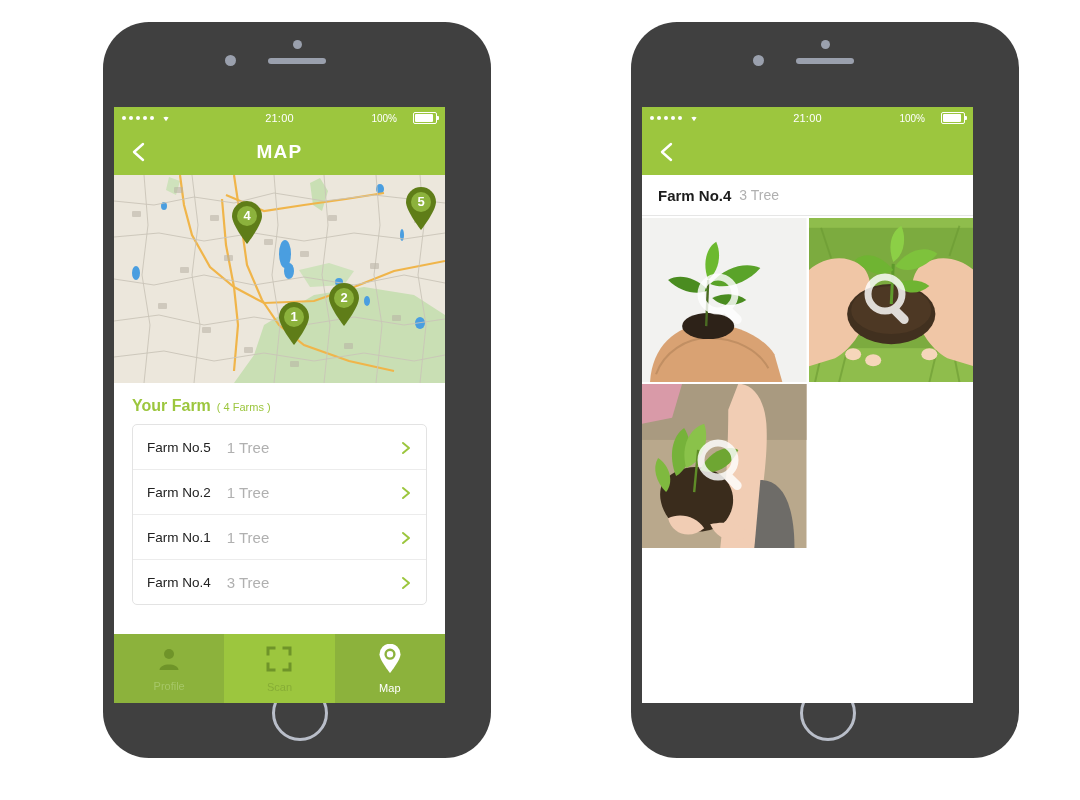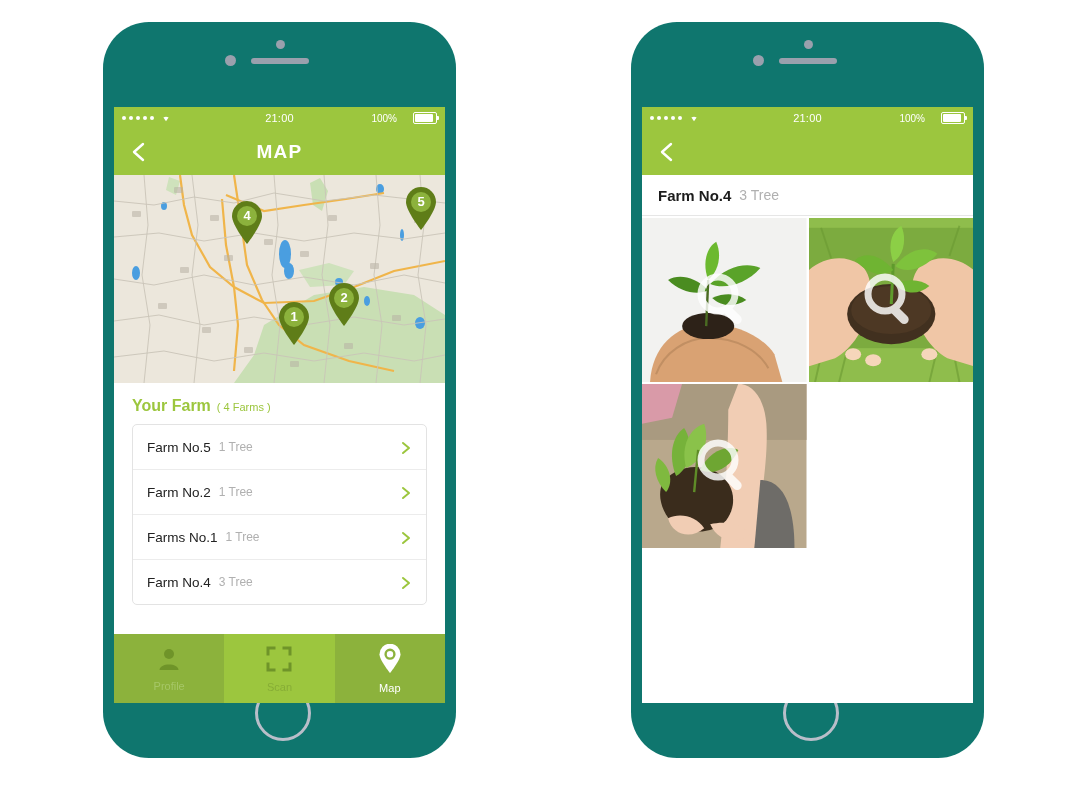--- a/index.html
+++ b/index.html
@@ -4,21 +4,21 @@
 <style>
   html,body{margin:0;padding:0;}
   body{
     width:1080px;height:800px;background:#ffffff;
     font-family:"Liberation Sans",sans-serif;
     overflow:hidden;position:relative;
   }
   .stage{position:absolute;inset:0;}
 
   
-  .phone{position:absolute;background:#0f766e;border-radius:46px;}
+  .phone{position:absolute;background:#404040;border-radius:46px;padding-left:35px;}
   .phone.left{left:103px;top:22px;width:353px;height:736px;}
   .phone.right{left:631px;top:22px;width:353px;height:736px;}
 
   .sensor{position:absolute;background:#9aa0ad;border-radius:50%;}
   .speaker{position:absolute;background:#9aa0ad;border-radius:4px;height:6px;}
   .camdot{position:absolute;background:#9aa0ad;border-radius:50%;width:9px;height:9px;}
   .home{position:absolute;width:50px;height:50px;border:3px solid #b9bec9;border-radius:50%;}
 
   .screen{position:absolute;left:11px;top:85px;width:331px;height:596px;background:#ffffff;overflow:hidden;}
 
@@ -50,21 +50,21 @@
   
   .section{padding:14px 18px 0 18px;}
   .sec-head{display:flex;align-items:baseline;gap:6px;margin-bottom:9px;}
   .sec-title{color:#9cc63e;font-size:16px;font-weight:bold;}
   .sec-sub{color:#9cc63e;font-size:11px;}
 
   .list{border:1px solid #e3e3e3;border-radius:5px;background:#ffffff;overflow:hidden;}
   .row{height:44px;display:flex;align-items:center;padding:0 14px;border-bottom:1px solid #ececec;cursor:pointer;}
   .row:last-child{border-bottom:none;}
   .row .name{font-size:13.5px;font-weight:normal;color:#222222;}
-  .row .trees{font-size:12px;color:#b0b0b0;margin-left:8px;}
+  .row .trees{font-size:15px;color:#b0b0b0;margin-left:16px;}
   .row .chev{margin-left:auto;width:12px;height:12px;}
 
   
   .tabbar{position:absolute;left:0;right:0;bottom:0;height:69px;display:flex;}
   .tab{flex:1;display:flex;flex-direction:column;align-items:center;justify-content:center;
        gap:4px;cursor:pointer;}
   .tab .tlabel{font-size:11px;}
   .tab.profile{background:#8cb23c;}
   .tab.profile .tlabel{color:#a6c767;}
   .tab.scan{background:#9cc63e;}
@@ -231,21 +231,21 @@
           <div class="row">
             <span class="name">Farm No.2</span>
             <span class="trees">1 Tree</span>
             <span class="chev">
               <svg width="12" height="14" viewBox="0 0 12 14">
                   <polyline points="3,2 9,7 3,12" fill="none" stroke="#9cc63e" stroke-width="2" stroke-linecap="round" stroke-linejoin="round"></polyline>
                 </svg>
             </span>
           </div>
           <div class="row">
-            <span class="name">Farms No.1</span>
+            <span class="name">Farm No.1</span>
             <span class="trees">1 Tree</span>
             <span class="chev">
               <svg width="12" height="14" viewBox="0 0 12 14">
                   <polyline points="3,2 9,7 3,12" fill="none" stroke="#9cc63e" stroke-width="2" stroke-linecap="round" stroke-linejoin="round"></polyline>
                 </svg>
             </span>
           </div>
           <div class="row">
             <span class="name">Farm No.4</span>
             <span class="trees">3 Tree</span>

